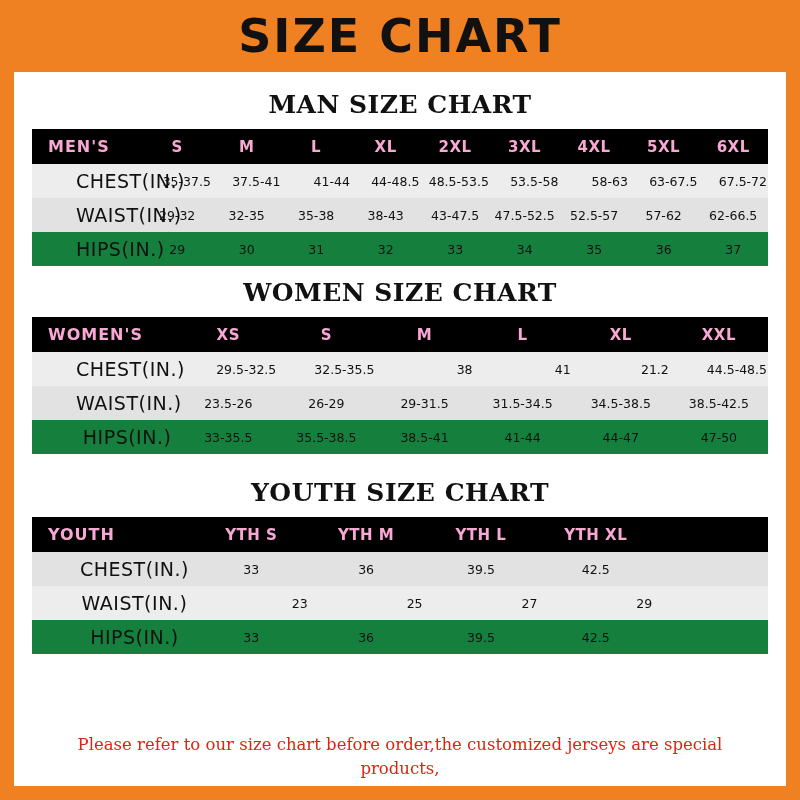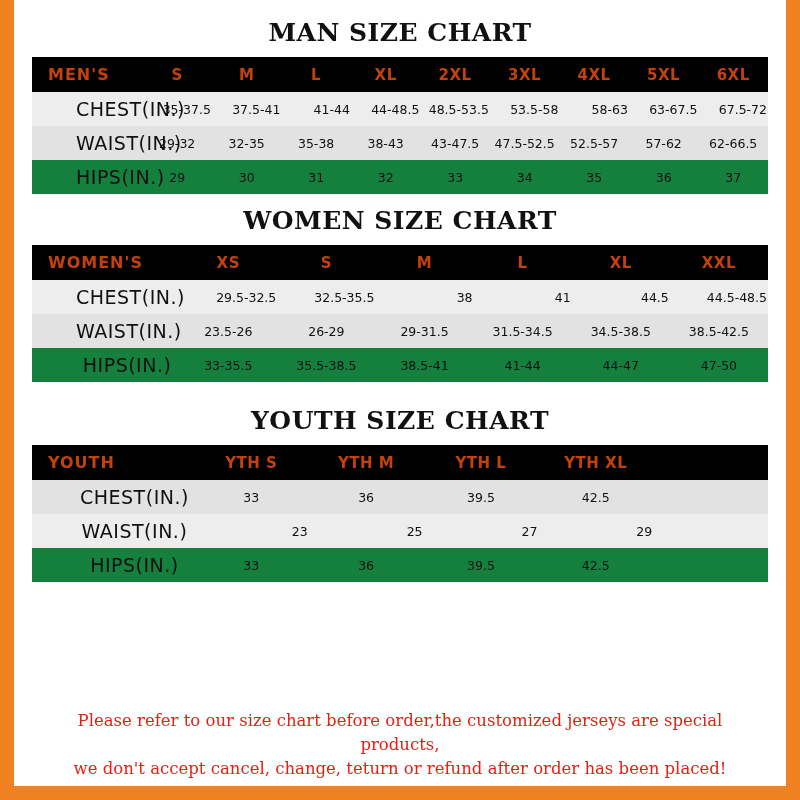--- a/index.html
+++ b/index.html
@@ -62,21 +62,21 @@
 
   table.size-table {
     width: 100%;
     border-collapse: collapse;
     table-layout: fixed;
   }
   table.size-table tr.head-row {
     background: #000000;
   }
   table.size-table tr.head-row th {
-    color: #c2410c;
+    color: #f9a8d4;
     font-family: "DejaVu Sans", sans-serif;
     font-weight: bold;
     font-size: 15px;
     padding: 8px 9px;
     text-align: center;
     letter-spacing: 0.5px;
   }
   table.size-table tr.head-row th.row-label-head {
     text-align: left;
     padding-left: 16px;
@@ -120,20 +120,23 @@
     background: #f08122;
     margin: 0 -14px;
     flex: none;
   }
 </style>
 </head>
 <body>
 
 <div class="page">
 
+  <div class="header-bar">
+    <div class="header-title">SIZE CHART</div>
+  </div>
 
   <div class="content">
 
     <div class="section-title sec1-title">MAN SIZE CHART</div>
     <table class="size-table men">
       <colgroup>
         <col class="c0">
           <col>
           <col>
           <col>
@@ -216,21 +219,21 @@
           <th>L</th>
           <th>XL</th>
           <th>XXL</th>
         </tr>
         <tr class="band-light">
           <td class="row-label">CHEST(IN.)</td>
           <td>29.5-32.5</td>
           <td>32.5-35.5</td>
           <td>38</td>
           <td>41</td>
-          <td>44.5</td>
+          <td>21.2</td>
           <td>44.5-48.5</td>
         </tr>
         <tr class="band-mid">
           <td class="row-label">WAIST(IN.)</td>
           <td>23.5-26</td>
           <td>26-29</td>
           <td>29-31.5</td>
           <td>31.5-34.5</td>
           <td>34.5-38.5</td>
           <td>38.5-42.5</td>
@@ -288,19 +291,18 @@
           <td>36</td>
           <td>39.5</td>
           <td>42.5</td>
           <td></td>
         </tr>
       </tbody>
     </table>
 
     <div class="footer-note">
       <span class="line">Please refer to our size chart before order,the customized jerseys are special products,</span>
-      <span class="line">we don't accept cancel, change, teturn or refund after order has been placed!</span>
     </div>
 
   </div>
 
   <div class="bottom-bar"></div>
 </div>
 
 </body></html>

